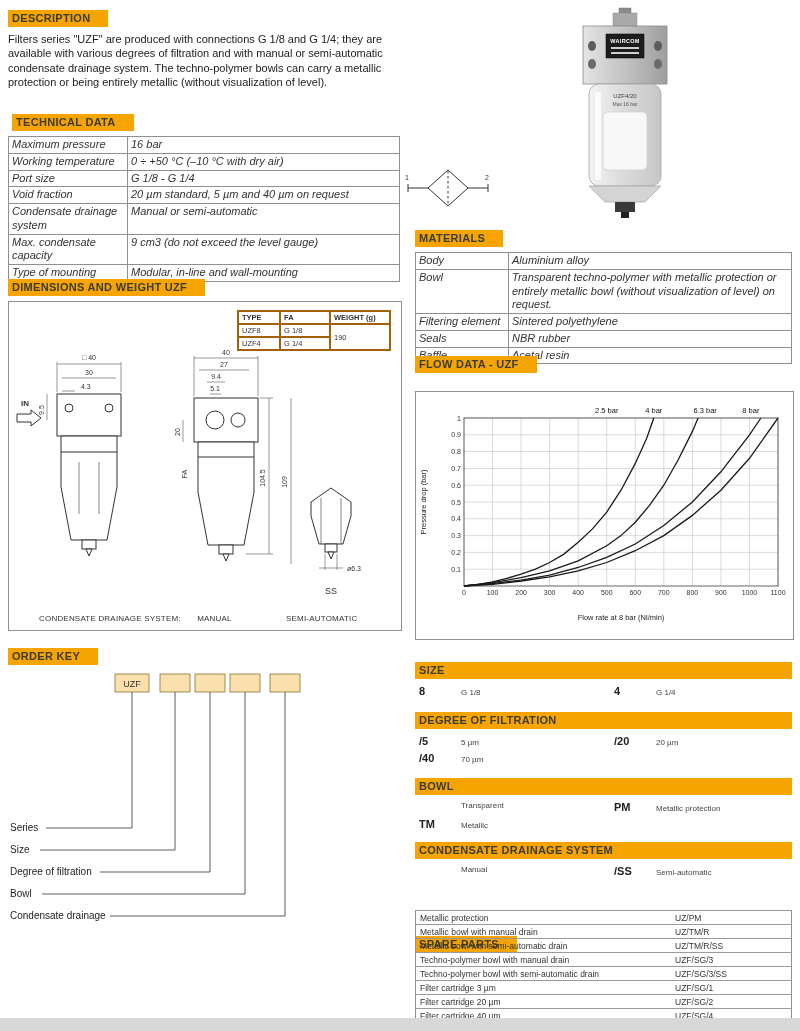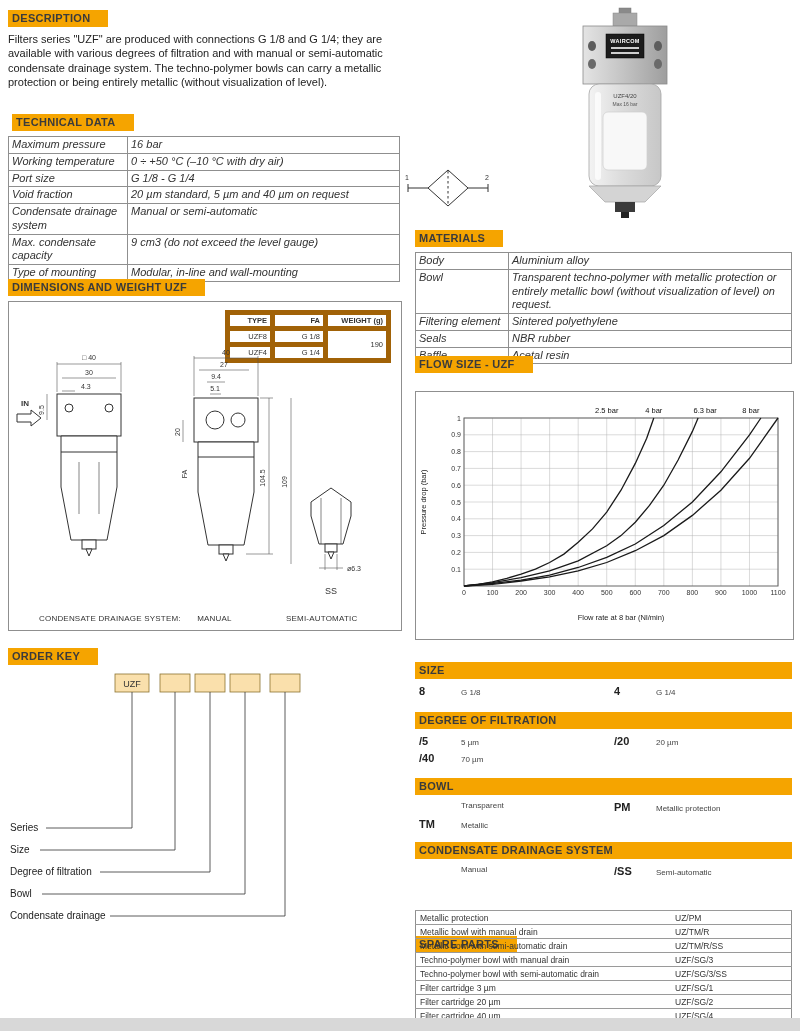--- a/index.html
+++ b/index.html
@@ -13,21 +13,21 @@
     background:#F5A400;color:#3b3b3b;font-weight:bold;font-size:11px;
     letter-spacing:.3px;display:inline-block;padding:2px 18px 3px 4px;
   }
   .hdr-full{display:block;padding:2px 4px 3px 4px;}
   .body-text{font-size:11px;line-height:1.3;color:#222;text-align:left;}
   table{border-collapse:collapse;}
   .spec-table{width:100%;font-size:11px;table-layout:fixed;font-style:italic;}
   .spec-table td{border:1px solid #8f8f8f;padding:1px 3px;vertical-align:top;line-height:1.25;color:#333;}
   .box{border:1px solid #8f8f8f;background:#fff;}
   .dim-table{font-size:7.5px;}
-  .dim-table td,.dim-table th{border:5px solid #a16207;padding:1px 3px;text-align:right;}
+  .dim-table td,.dim-table th{border:2px solid #a16207;padding:1px 3px;text-align:left;}
   .dim-table th{font-weight:bold;}
   .okrows{display:grid;grid-template-columns:195px 180px;row-gap:5px;padding:6px 4px 4px 4px;}
   .entry{display:flex;align-items:baseline;}
   .entry .code{width:42px;font-weight:bold;font-size:11px;color:#222;flex:none;}
   .entry .desc{font-size:8px;color:#444;}
   .sp-table{width:100%;font-size:8.5px;}
   .sp-table td{border-top:1px solid #9a9a9a;padding:1.5px 4px;color:#333;}
   .sp-table{border:1px solid #8f8f8f;}
   .sp-table td.code-cell{width:112px;}
   .tick{font-size:7px;fill:#333;}
@@ -258,21 +258,21 @@
         <td>Seals</td>
         <td>NBR rubber</td>
       </tr>
   <tr>
         <td>Baffle</td>
         <td>Acetal resin</td>
       </tr>
 </tbody>
   </table>
 
-<div class="abs hdr" style="left:415px;top:356px;">FLOW SIZE - UZF</div>
+<div class="abs hdr" style="left:415px;top:356px;">FLOW DATA - UZF</div>
 
 <div class="abs box" style="left:415px;top:378px;width:377px;height:247px;margin-top:13px;">
   <svg id="flow-svg" width="375" height="245" viewBox="0 0 375 245">
     <g id="chart-g">
         <line x1="48" y1="26" x2="48" y2="194" class="grid"></line>
         <text x="48" y="203" class="tick" text-anchor="middle">0</text>
         <line x1="76.54545454545455" y1="26" x2="76.54545454545455" y2="194" class="grid"></line>
         <text x="76.54545454545455" y="203" class="tick" text-anchor="middle">100</text>
         <line x1="105.0909090909091" y1="26" x2="105.0909090909091" y2="194" class="grid"></line>
         <text x="105.0909090909091" y="203" class="tick" text-anchor="middle">200</text>

